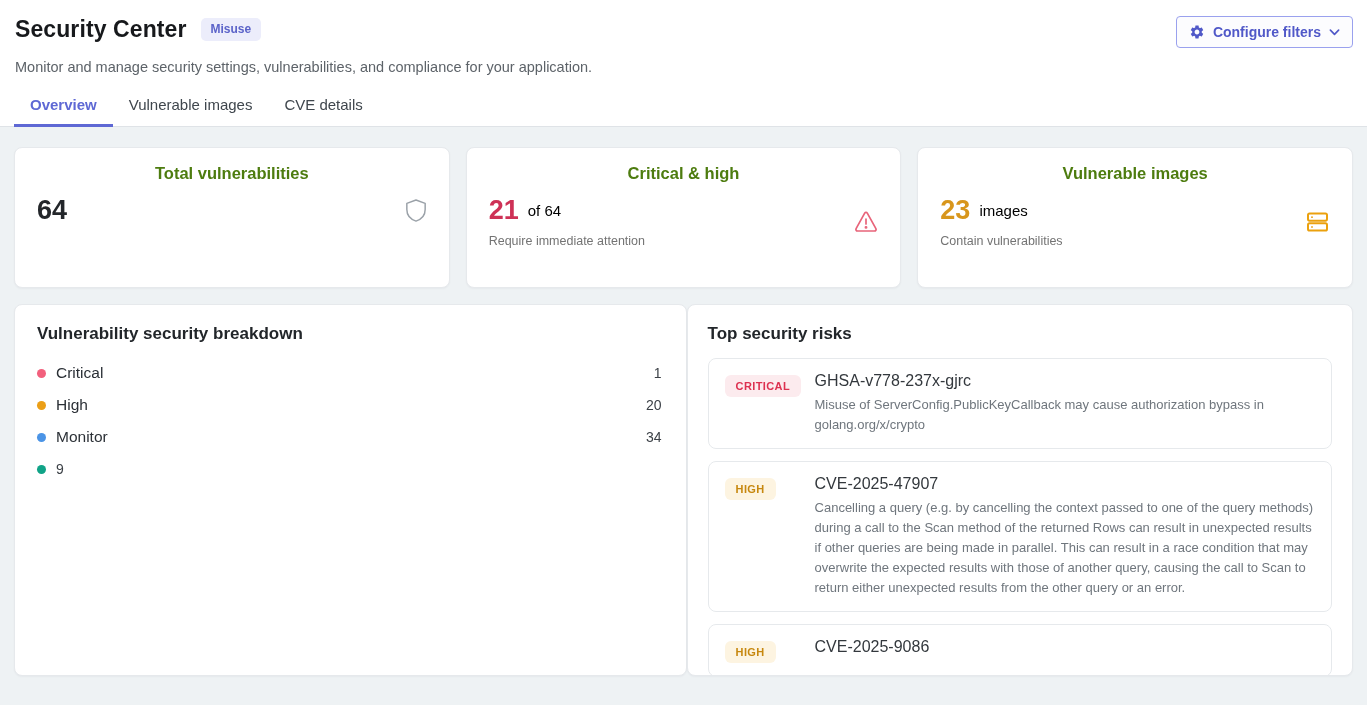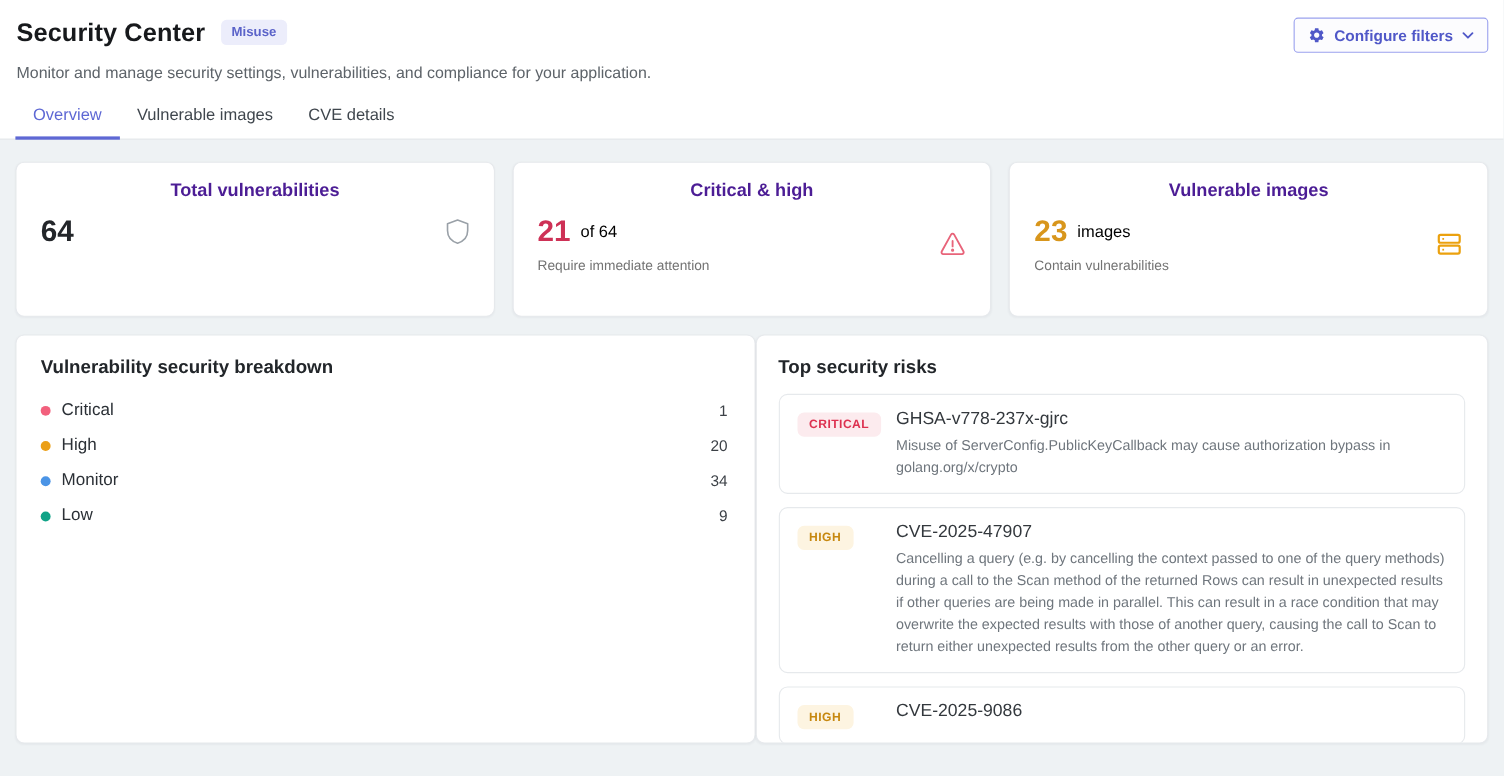--- a/index.html
+++ b/index.html
@@ -30,30 +30,30 @@
   .configure-btn svg { display:block; }
   .subtitle { font-size:14.5px; color:#5d6369; padding:11px 14px 0 15px; }
   .tabs {
     display:flex; margin-top:13px; border-bottom:1px solid #dfe3e7;
     padding-left:14px;
   }
   .tab {
     font-size:15px; color:#3f464d; padding:8px 16px 11px 16px;
     border-bottom:3px solid transparent; margin-bottom:-1px; cursor:pointer;
   }
-  .tab.active { color:#5e68d4; font-weight:400; border-bottom-color:#5e68d4; }
+  .tab.active { color:#5e68d4; font-weight:700; border-bottom-color:#5e68d4; }
   
   main { padding:20px 14px 0 14px; }
   .card {
     background:#fff; border:1px solid #e6e9ec; border-radius:8px;
     box-shadow:0 1px 2px rgba(20,30,40,.04);
   }
   .stat-row { display:grid; grid-template-columns:repeat(3,1fr); gap:16px; }
   .stat-card { height:141px; padding:16px 22px 16px 22px; }
-  .stat-title { text-align:center; font-size:16.5px; font-weight:600; color:#4c1d95; }
+  .stat-title { text-align:center; font-size:16.5px; font-weight:600; color:#4d7c0f; }
   .stat-body { display:flex; align-items:center; margin-top:13px; }
   .stat-left { flex:1; }
   .stat-num-row { display:flex; align-items:center; gap:9px; }
   .stat-num { font-size:27px; font-weight:700; color:#23262a; line-height:1.1; }
   .stat-suffix { font-size:15px; color:#000000; }
   .stat-subtext { font-size:12.5px; color:#737373; margin-top:8px; }
   .stat-icon { display:flex; align-items:center; }
   .panel-row { display:grid; grid-template-columns:664fr 658fr; margin-top:16px; }
   .panel { height:372px; overflow:hidden; }
   .panel-title { font-size:17px; font-weight:600; color:#22262a; }
@@ -194,21 +194,20 @@
             <span class="bd-label">High</span>
             <span class="bd-value">20</span>
           </div>
           <div class="bd-row">
             <span class="bd-dot" style="background: rgb(75, 148, 230);"></span>
             <span class="bd-label">Monitor</span>
             <span class="bd-value">34</span>
           </div>
           <div class="bd-row">
             <span class="bd-dot" style="background: rgb(16, 163, 135);"></span>
-            <span class="bd-label">Low</span>
             <span class="bd-value">9</span>
           </div>
         </div>
       </section>
 
       <section class="card panel risks">
         <div class="panel-title">Top security risks</div>
         <div class="risk-list">
 
           <div class="risk-item">

